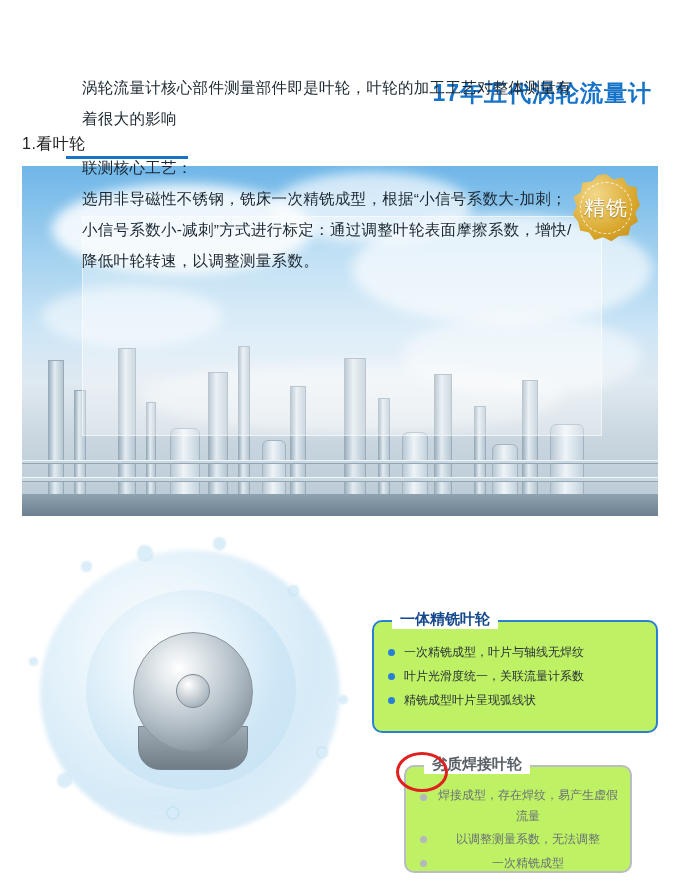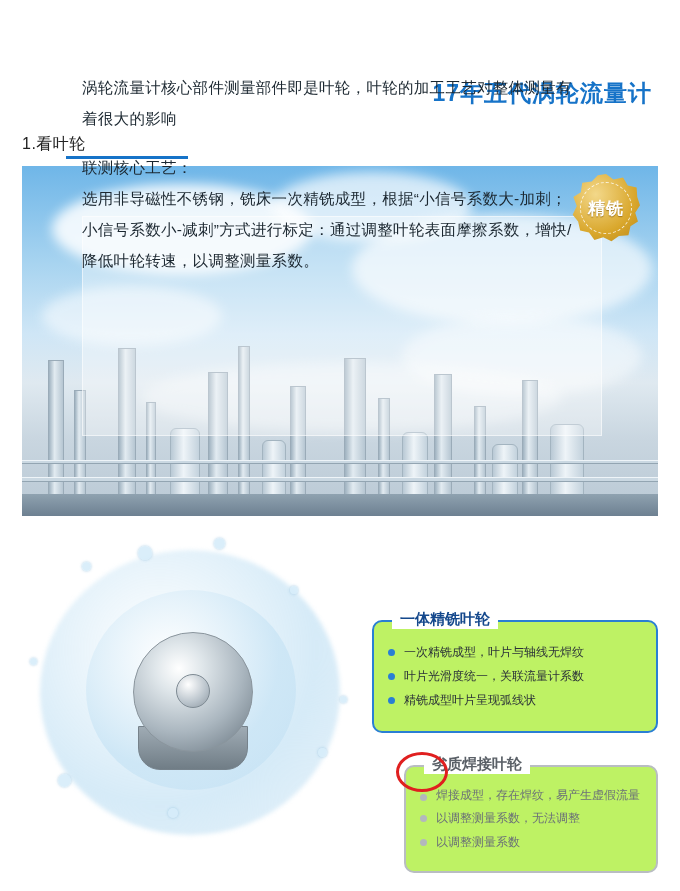--- a/index.html
+++ b/index.html
@@ -129,21 +129,21 @@
   .badge .inner {
     position: absolute;
     inset: 8px;
     border: 1px dashed rgba(255,255,255,0.8);
     border-radius: 50%;
   }
   .badge .txt {
     position: absolute;
     inset: 0;
     display: flex; align-items: center; justify-content: center;
-    font-size: 17px; font-weight: bold; color: #ffffff;
+    font-size: 21px; font-weight: normal; color: #ffffff;
     text-shadow: 0 1px 1px rgba(120,80,0,.6);
     letter-spacing: 1px;
     text-align: right;
   }
 
   
   .lower {
     position: absolute;
     top: 520px; left: 0;
     width: 680px; height: 371px;
@@ -210,21 +210,21 @@
   }
 
   
   .callout {
     position: absolute;
     border: 2px solid #2a7fd4;
     border-radius: 10px;
     background: #bef264;
   }
   .callout-1 { top: 100px; left: 372px; width: 286px; height: 113px; }
-  .callout-2 { top: 245px; left: 404px; width: 254px; height: 108px; border-color: #b9bdc2; }
+  .callout-2 { top: 245px; left: 404px; width: 228px; height: 108px; border-color: #b9bdc2; text-align: center; }
 
   .c-title {
     position: absolute;
     top: -12px; left: 18px;
     background: #ffffff;
     padding: 0 8px;
     font-size: 15px;
     font-weight: bold;
     color: #14488c;
     white-space: nowrap;
@@ -358,19 +358,19 @@
         <li>叶片光滑度统一，关联流量计系数</li>
         <li>精铣成型叶片呈现弧线状</li>
       </ul>
     </div>
 
     <div class="callout callout-2">
       <div class="c-title">劣质焊接叶轮</div>
       <ul class="c-list">
         <li class="wrap">焊接成型，存在焊纹，易产生虚假流量</li>
         <li>以调整测量系数，无法调整</li>
-        <li>以调整测量系数</li>
+        <li>一次精铣成型</li>
       </ul>
     </div>
 
     <div class="red-circle"></div>
   </div>
 </div>
 
 </body></html>

